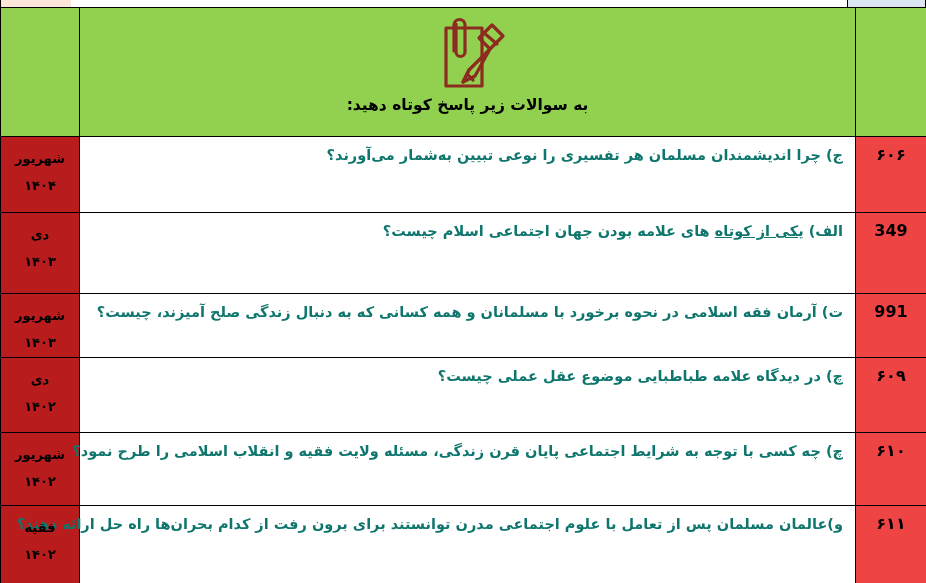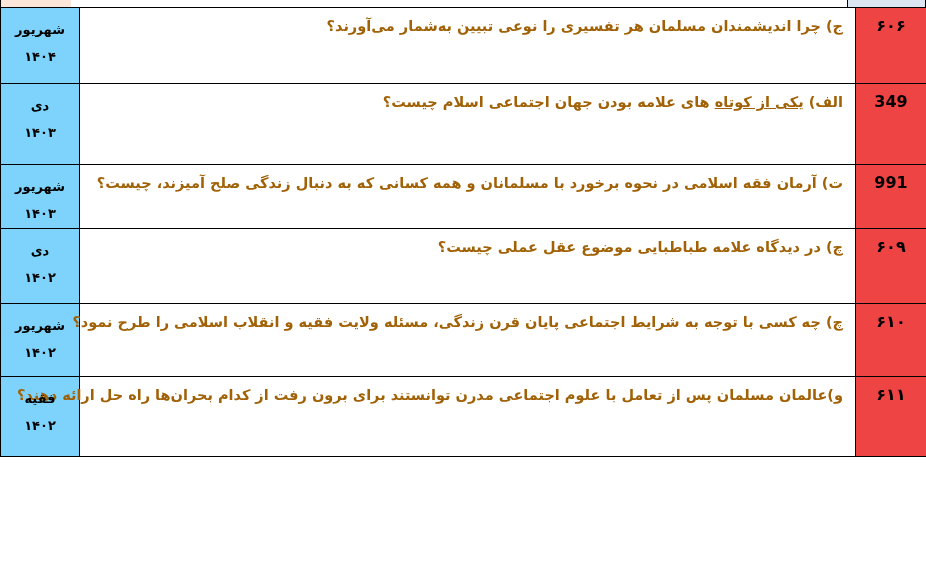--- a/index.html
+++ b/index.html
@@ -118,42 +118,42 @@
   .num-cell {
     background: #ef4444;
     text-align: center;
     font-size: 16px;
     font-weight: bold;
     color: #000000;
     padding-top: 8px !important;
     direction: rtl;
   }
   .date-cell {
-    background: #7dd3fc;
+    background: #b91c1c;
     text-align: center;
     font-size: 13px;
     font-weight: bold;
     color: #000000;
     padding-top: 8px !important;
     line-height: 2.1;
     direction: rtl;
   }
   .date-cell .dmonth { display: block; }
   .date-cell .dyear  { display: block; text-align: center; }
 
   .q-cell {
     background: #ffffff;
     padding: 8px 12px 0 12px !important;
     text-align: right;
     direction: rtl;
   }
   .q-text {
     font-size: 14.5px;
     font-weight: bold;
-    color: #a16207;
+    color: #0f766e;
     line-height: 1.45;
     direction: rtl;
     unicode-bidi: isolate;
     white-space: nowrap;
   }
   .q-text .ul { text-decoration: underline; }
 
   
   tr.r0 td { height: 76px; }
   tr.r1 td { height: 81px; }
@@ -174,20 +174,46 @@
   </div>
 
   <table class="qtable">
     <colgroup>
       <col class="col-num">
       <col class="col-q">
       <col class="col-date">
     </colgroup>
     <tbody>
 
+      <tr class="hdr-row">
+        <td class="hdr-side"></td>
+        <td class="hdr-cell">
+          <div class="hdr-inner">
+            <span class="notepad-icon-wrap">
+              <svg class="notepad-icon" viewBox="0 0 84 78" xmlns="http://www.w3.org/2000/svg" fill="none" stroke="#8c2b20" stroke-width="3.2" stroke-linecap="round" stroke-linejoin="round">
+
+                <path d="M20 12 L56 12 L56 70 L20 70 Z"></path>
+
+                <path d="M30 8 L30 36 a4.5 4.5 0 0 0 9 0 L39 9 a5.5 5.5 0 0 0 -11 0 L28 35"></path>
+
+                <path d="M53 22 L66 9 L77 20 L64 33 Z"></path>
+
+                <path d="M64 33 L43 54 L37 66 L49 60 Z"></path>
+
+                <path d="M37 66 L43 54"></path>
+                <path d="M41 58 L47 64"></path>
+
+                <path d="M58 17 L71 28"></path>
+              </svg>
+            </span>
+            <div class="hdr-title">به سوالات زیر پاسخ کوتاه دهید:</div>
+          </div>
+        </td>
+        <td class="hdr-side"></td>
+      </tr>
 
       <tr class="r0">
         <td class="num-cell">۶۰۶</td>
         <td class="q-cell">
           <div class="q-text">
             <span>ج) چرا اندیشمندان مسلمان هر تفسیری را نوعی تبیین به‌شمار می‌آورند؟</span><span class="ul"></span><span></span>
           </div>
         </td>
         <td class="date-cell">
           <span class="dmonth">شهریور</span>

